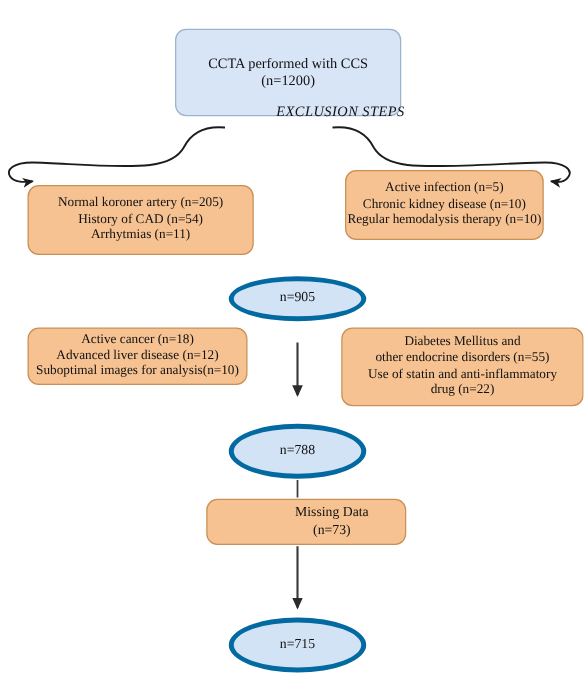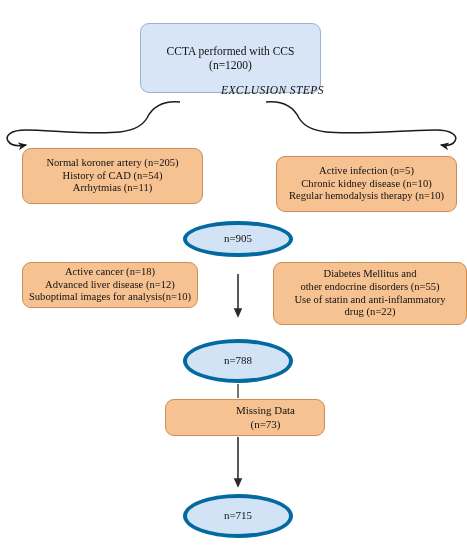--- a/index.html
+++ b/index.html
@@ -61,21 +61,21 @@
     position: absolute;
     left: 0;
     top: 0;
     width: 467px;
     height: 550px;
     pointer-events: none;
   }
   
   #node-ccta      { left: 140px; top: 8px;   width: 181px; height: 70px;  font-size: 11.5px; margin-top: 15px; }
   #node-excl-left { left: 22px;  top: 148px; width: 181px; height: 56px;  font-size: 10.6px; justify-content: center; }
-  #node-excl-right{ left: 276px; top: 156px; width: 181px; height: 56px;  font-size: 10.6px; }
+  #node-excl-right{ left: 276px; top: 136px; width: 159px; height: 56px;  font-size: 10.6px; }
   #node-n905      { left: 183px; top: 221px; width: 110px; height: 36px;  font-size: 11px; }
   #node-excl2-left{ left: 22px;  top: 262px; width: 176px; height: 46px;  font-size: 10.6px; }
   #node-excl2-right{left: 273px; top: 262px; width: 194px; height: 63px;  font-size: 10.6px; }
   #node-n788      { left: 183px; top: 339px; width: 110px; height: 44px;  font-size: 11px; }
   #node-missing   { left: 165px; top: 399px; width: 160px; height: 37px;  font-size: 11px; padding-left: 41px; }
   #node-n715      { left: 183px; top: 494px; width: 110px; height: 44px;  font-size: 11px; }
   #label-exclusion{ left: 186px; top: 84px; margin-left: 35px; }
 </style>
 </head>
 <body>

